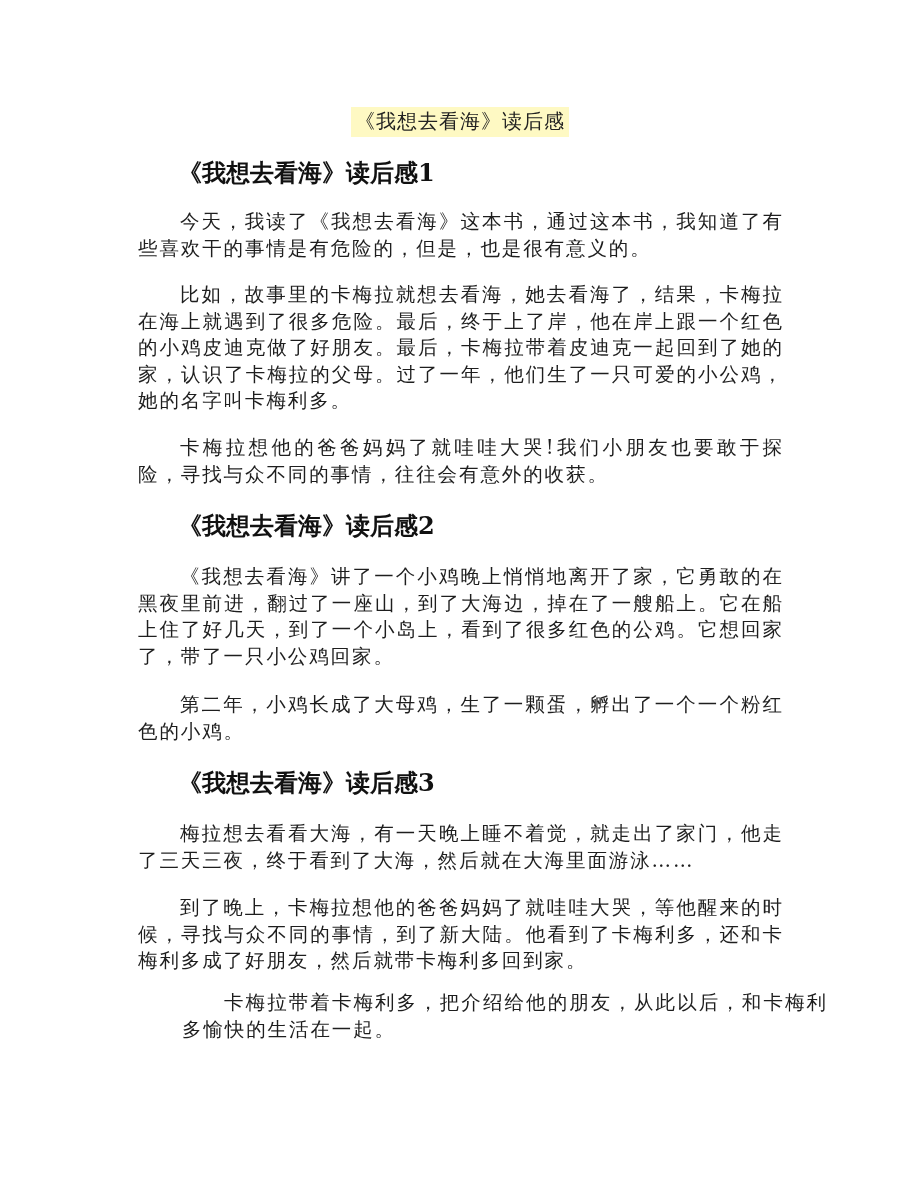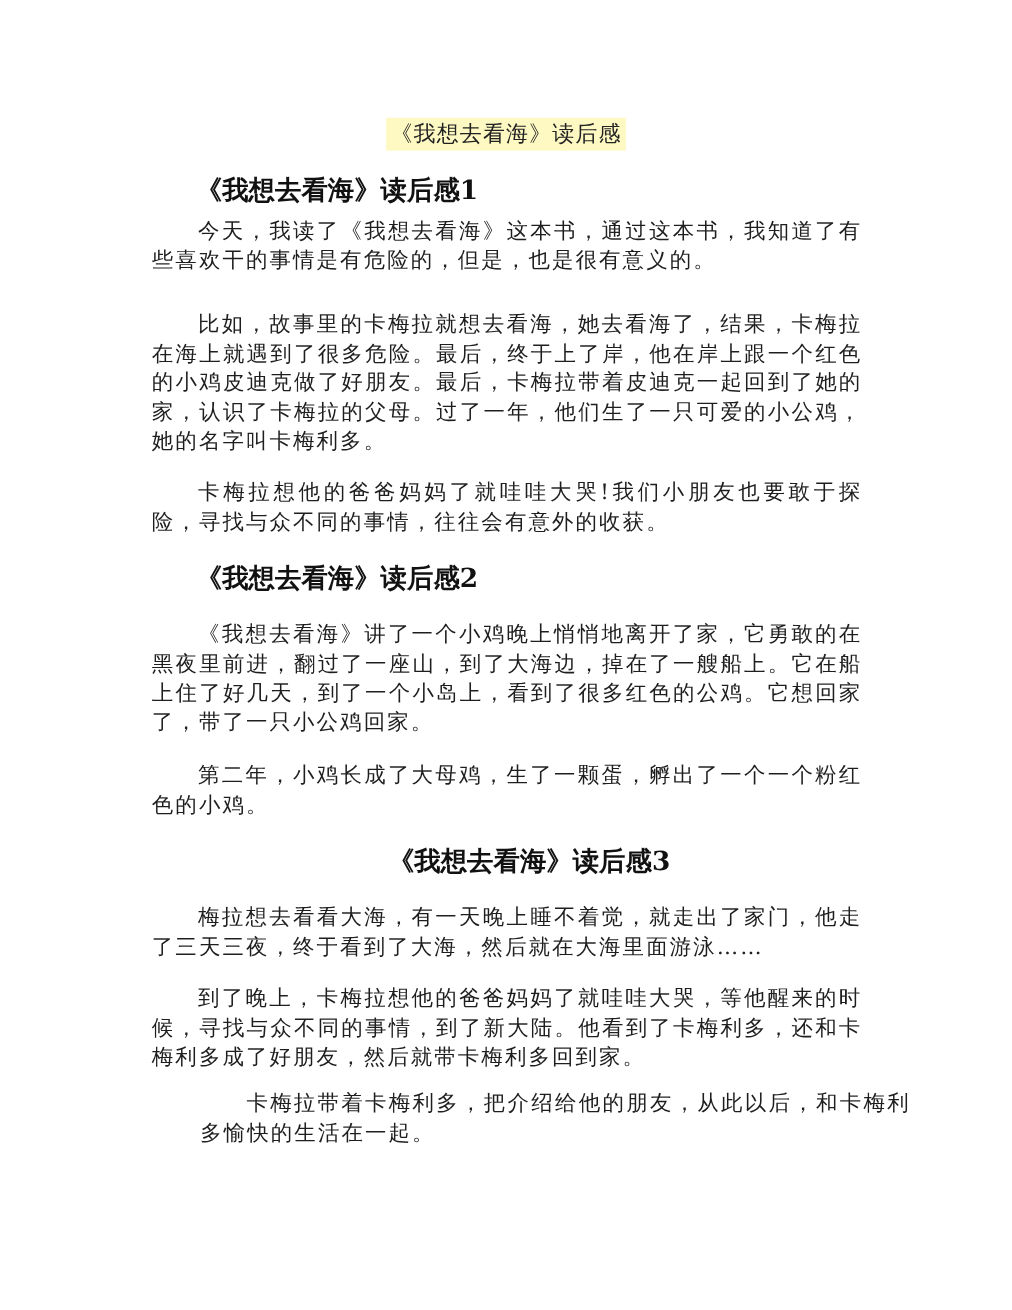--- a/index.html
+++ b/index.html
@@ -65,41 +65,41 @@
 
 <div class="doc-title-wrap">
   <span class="doc-title">《我想去看海》读后感</span>
 </div>
 
 <div class="page">
 
   <div class="section" style="top:160px;">
     <h2 class="section-heading">《我想去看海》读后感1</h2>
   </div>
-  <div class="section" style="top:197px;">
+  <div class="section" style="top:209px;">
     <p class="para">今天，我读了《我想去看海》这本书，通过这本书，我知道了有些喜欢干的事情是有危险的，但是，也是很有意义的。</p>
   </div>
   <div class="section" style="top:282px;">
     <p class="para">比如，故事里的卡梅拉就想去看海，她去看海了，结果，卡梅拉在海上就遇到了很多危险。最后，终于上了岸，他在岸上跟一个红色的小鸡皮迪克做了好朋友。最后，卡梅拉带着皮迪克一起回到了她的家，认识了卡梅拉的父母。过了一年，他们生了一只可爱的小公鸡，她的名字叫卡梅利多。</p>
   </div>
   <div class="section" style="top:435px;">
     <p class="para">卡梅拉想他的爸爸妈妈了就哇哇大哭!我们小朋友也要敢于探险，寻找与众不同的事情，往往会有意外的收获。</p>
   </div>
 
   <div class="section" style="top:513px;">
     <h2 class="section-heading">《我想去看海》读后感2</h2>
   </div>
   <div class="section" style="top:564px;">
     <p class="para">《我想去看海》讲了一个小鸡晚上悄悄地离开了家，它勇敢的在黑夜里前进，翻过了一座山，到了大海边，掉在了一艘船上。它在船上住了好几天，到了一个小岛上，看到了很多红色的公鸡。它想回家了，带了一只小公鸡回家。</p>
   </div>
   <div class="section" style="top:692px;">
     <p class="para">第二年，小鸡长成了大母鸡，生了一颗蛋，孵出了一个一个粉红色的小鸡。</p>
   </div>
 
-  <div class="section" style="top:770px;text-align:center;">
+  <div class="section" style="top:770px;">
     <h2 class="section-heading">《我想去看海》读后感3</h2>
   </div>
   <div class="section" style="top:821px;">
     <p class="para">梅拉想去看看大海，有一天晚上睡不着觉，就走出了家门，他走了三天三夜，终于看到了大海，然后就在大海里面游泳……</p>
   </div>
   <div class="section" style="top:895px;">
     <p class="para">到了晚上，卡梅拉想他的爸爸妈妈了就哇哇大哭，等他醒来的时候，寻找与众不同的事情，到了新大陆。他看到了卡梅利多，还和卡梅利多成了好朋友，然后就带卡梅利多回到家。</p>
   </div>
   <div class="section" style="top:990px;margin-left:44px;">
     <p class="para">卡梅拉带着卡梅利多，把介绍给他的朋友，从此以后，和卡梅利多愉快的生活在一起。</p>

